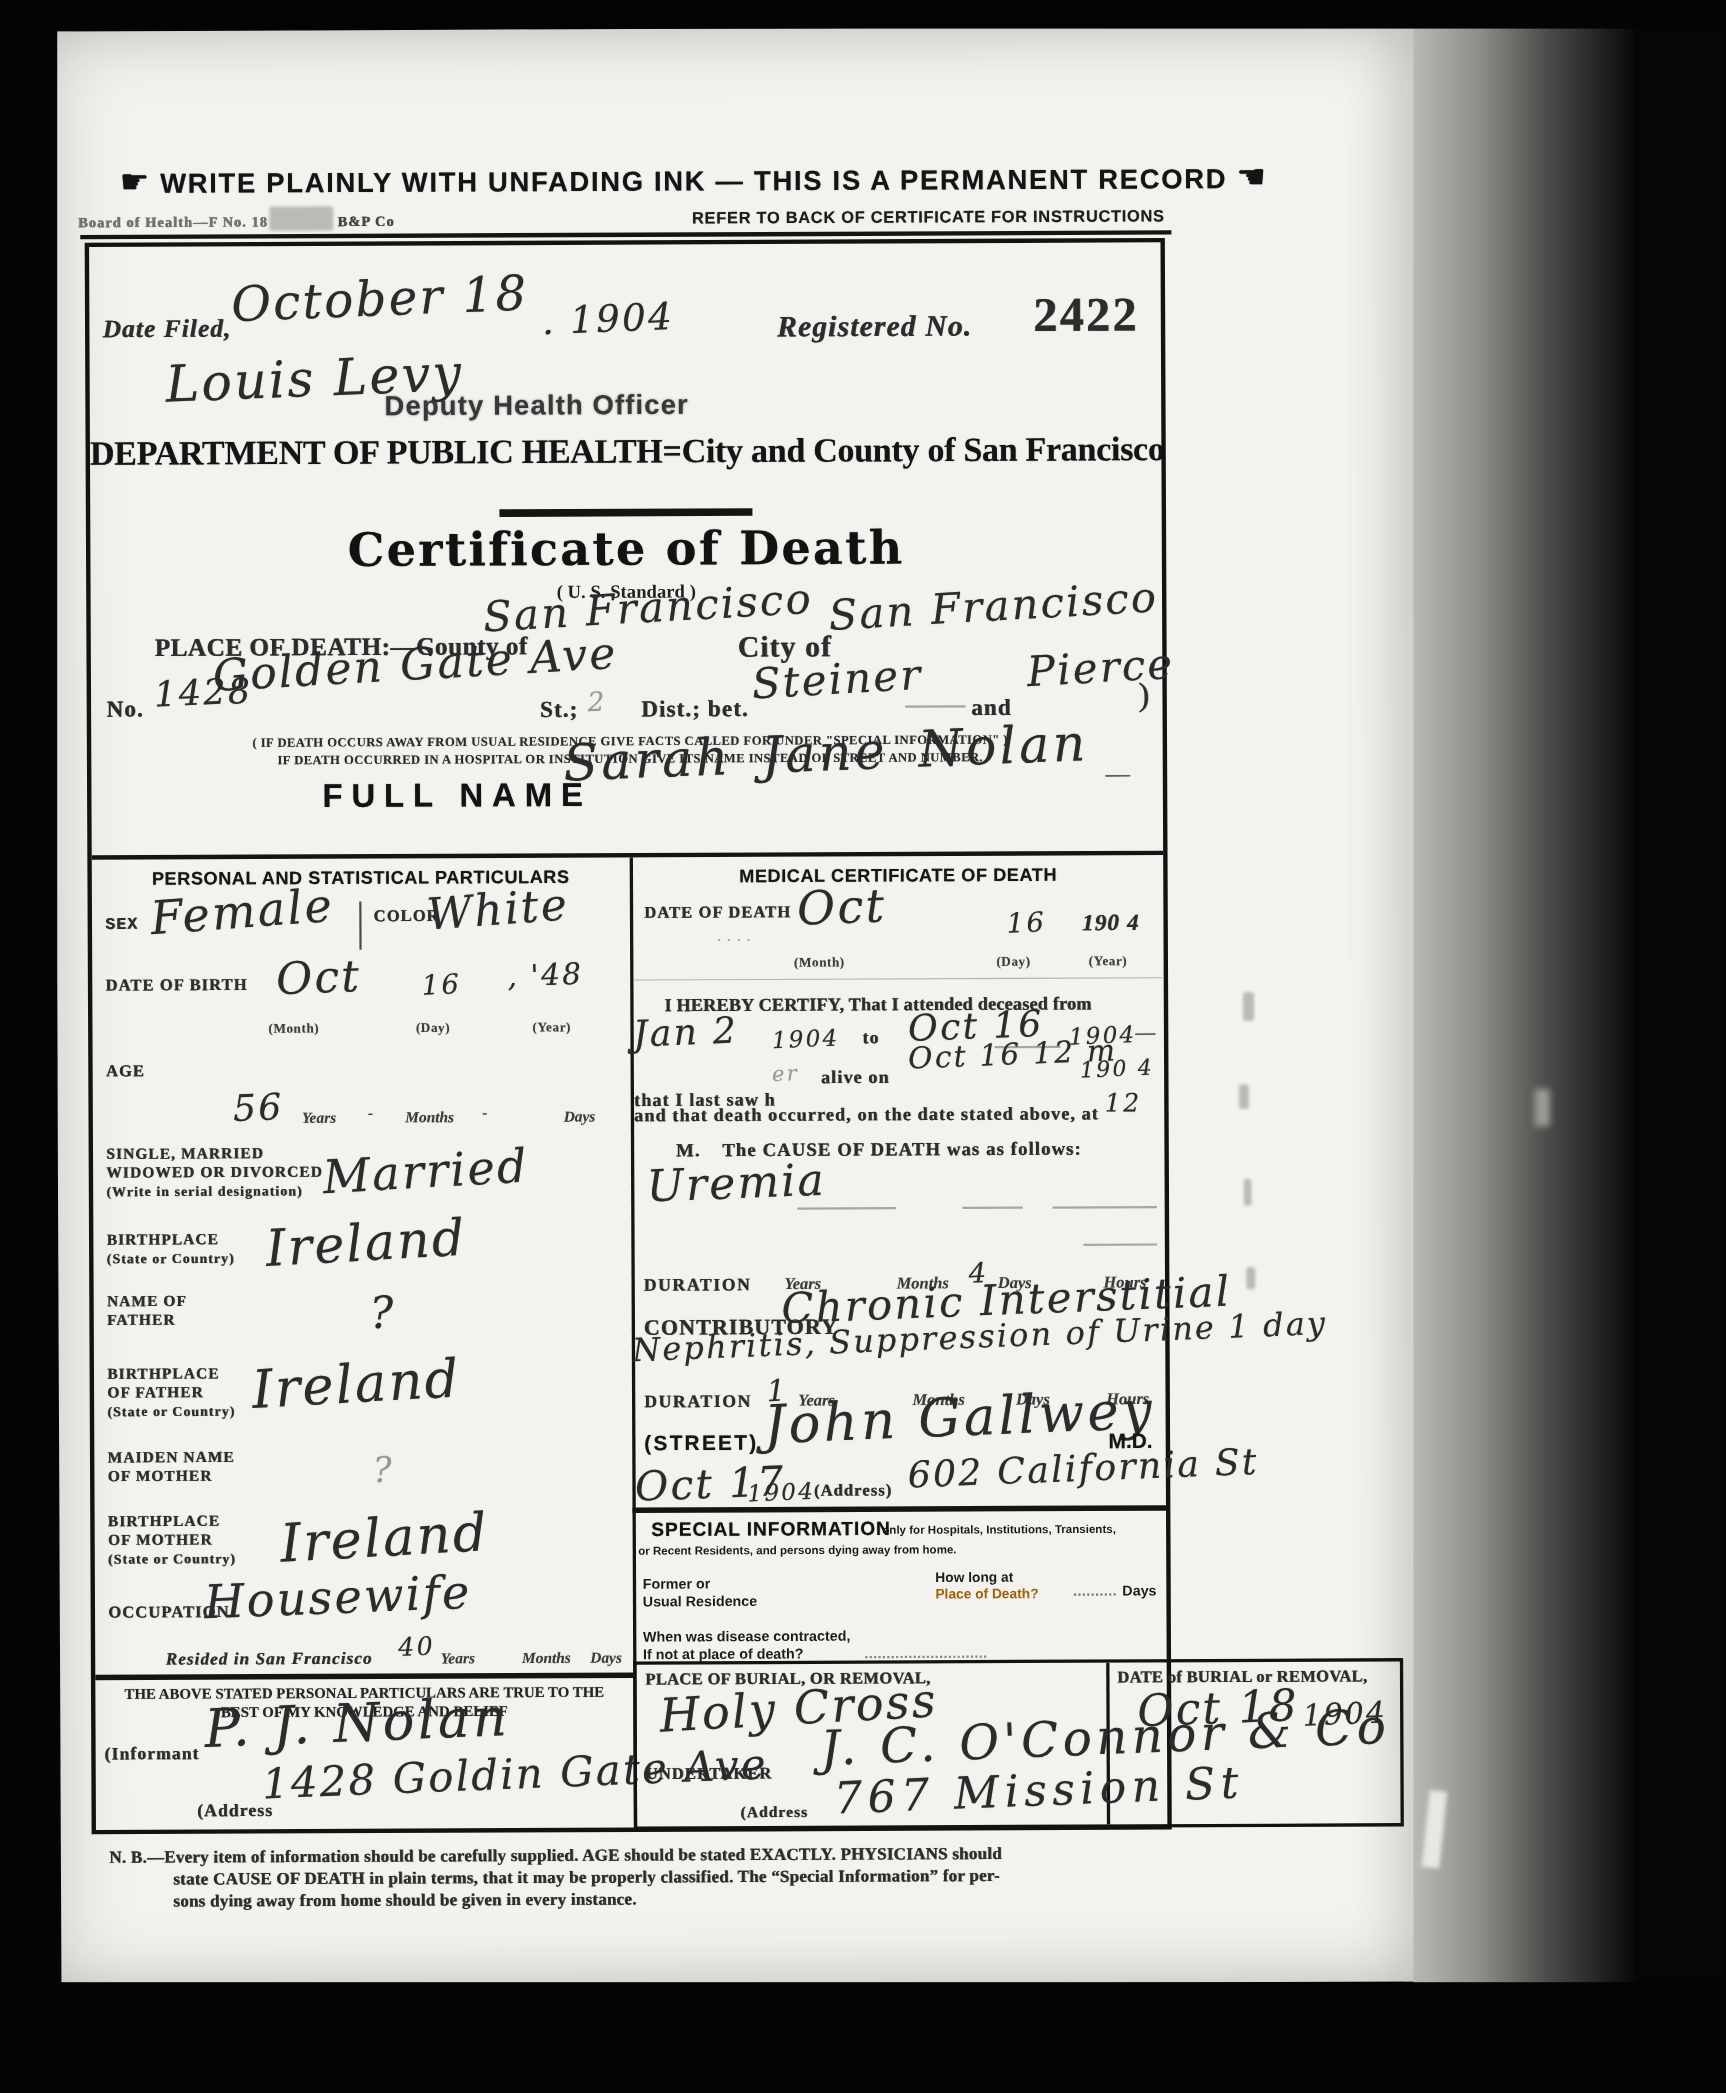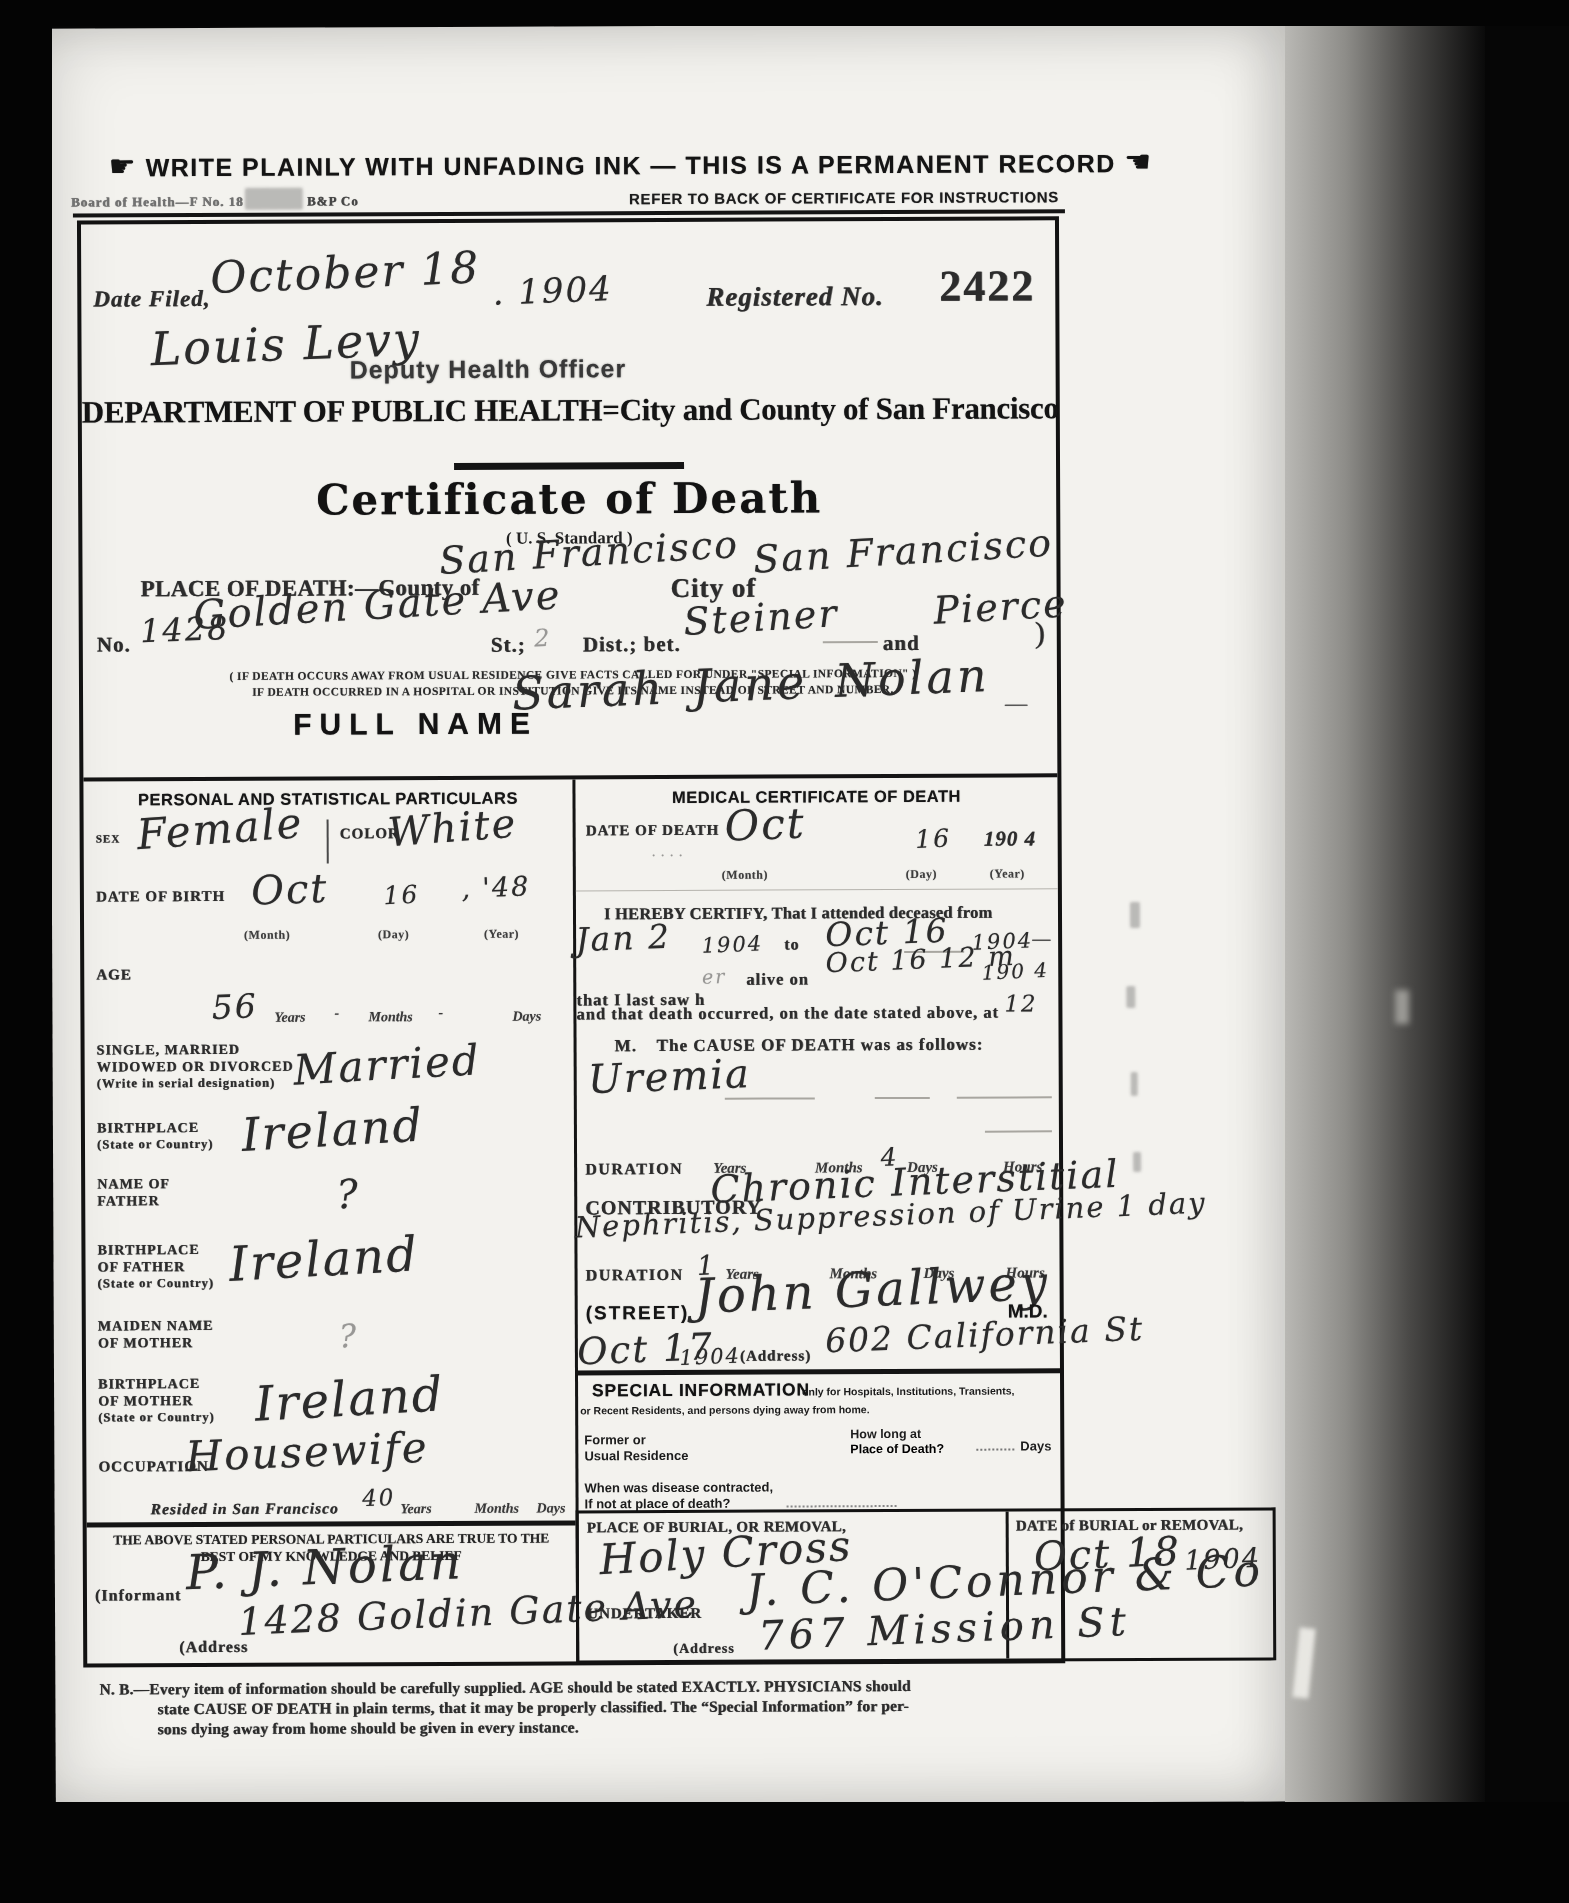--- a/index.html
+++ b/index.html
@@ -87,21 +87,21 @@
 
       <div class="abs sans" style="left:210px;top:484px;font-size:30px;letter-spacing:8px;color:#131313;text-shadow:0 0 1px rgba(0,0,0,.6);">FULL NAME</div>
       <div class="hw" style="left:430px;top:444px;font-size:46px;letter-spacing:3px;word-spacing:10px;">Sarah Jane Nolan</div>
       <div class="pl" style="left:922px;top:470px;font-size:22px;font-weight:400;color:#555;">—</div>
 
       <div class="rule" style="left:0;top:553px;width:974px;height:4px;"></div>
       <div class="rule" style="left:489px;top:557px;width:3px;height:884px;"></div>
 
       <div class="abs sans center" style="left:0;top:566px;width:489px;font-size:16.5px;letter-spacing:.5px;color:#161616;text-shadow:0 0 1px rgba(0,0,0,.5);">PERSONAL AND STATISTICAL PARTICULARS</div>
 
-      <div class="pl" style="left:12px;top:608px;font-size:11px;">SEX</div>
+      <div class="pl" style="left:12px;top:608px;font-size:15px;font-family:Liberation Mono, monospace;">SEX</div>
       <div class="hw r4" style="left:55px;top:586px;font-size:42px;">Female</div>
       <div class="rule" style="left:243px;top:596px;width:2px;height:44px;background:#4a4a4a;"></div>
       <div class="pl" style="left:256px;top:602px;font-size:15px;">COLOR</div>
       <div class="hw r4" style="left:306px;top:586px;font-size:40px;">White</div>
 
       <div class="pl" style="left:12px;top:664px;font-size:15px;">DATE OF BIRTH</div>
       <div class="hw" style="left:168px;top:644px;font-size:40px;">Oct</div>
       <div class="cap" style="left:160px;top:704px;">(Month)</div>
       <div class="hw" style="left:300px;top:658px;font-size:25px;">16</div>
       <div class="cap" style="left:294px;top:704px;">(Day)</div>
@@ -229,21 +229,21 @@
 
       <div class="rule" style="left:489px;top:1148px;width:485px;height:5px;"></div>
 
       <div class="abs sans" style="left:506px;top:1158px;font-size:17.5px;letter-spacing:.8px;color:#121212;text-shadow:0 0 1px rgba(0,0,0,.55);">SPECIAL INFORMATION</div>
       <div class="abs sans" style="left:716px;top:1164px;font-size:10.5px;color:#1a1a1a;white-space:nowrap;">only for Hospitals, Institutions, Transients,</div>
       <div class="abs sans" style="left:494px;top:1182px;font-size:10.5px;color:#1a1a1a;white-space:nowrap;">or Recent Residents, and persons dying away from home.</div>
 
       <div class="abs sans" style="left:498px;top:1210px;font-size:13px;color:#1c1c1c;">Former or</div>
       <div class="abs sans" style="left:498px;top:1226px;font-size:13px;color:#1c1c1c;">Usual Residence</div>
       <div class="abs sans" style="left:764px;top:1206px;font-size:12.5px;color:#1c1c1c;">How long at</div>
-      <div class="abs sans" style="left:764px;top:1221px;font-size:12.5px;color:#000000;">Place of Death?</div>
+      <div class="abs sans" style="left:764px;top:1221px;font-size:12.5px;color:#a16207;">Place of Death?</div>
       <div class="uline" style="left:890px;top:1228px;width:38px;border-bottom:2px dotted #777;"></div>
       <div class="abs sans" style="left:934px;top:1218px;font-size:13px;color:#1c1c1c;">Days</div>
 
       <div class="abs sans" style="left:498px;top:1258px;font-size:13px;color:#1c1c1c;">When was disease contracted,</div>
       <div class="abs sans" style="left:498px;top:1274px;font-size:13px;color:#1c1c1c;">If not at place of death?</div>
       <div class="uline" style="left:700px;top:1284px;width:110px;border-bottom:2px dotted #888;"></div>
 
       <div class="abs" style="left:489px;top:1288px;width:700px;height:153px;border:3px solid #121212;box-sizing:border-box;">
         <div class="rule" style="left:427px;top:0;width:3px;height:147px;"></div>
         <div class="pl" style="left:8px;top:6px;font-size:15px;letter-spacing:.3px;">PLACE OF BURIAL, OR REMOVAL,</div>

